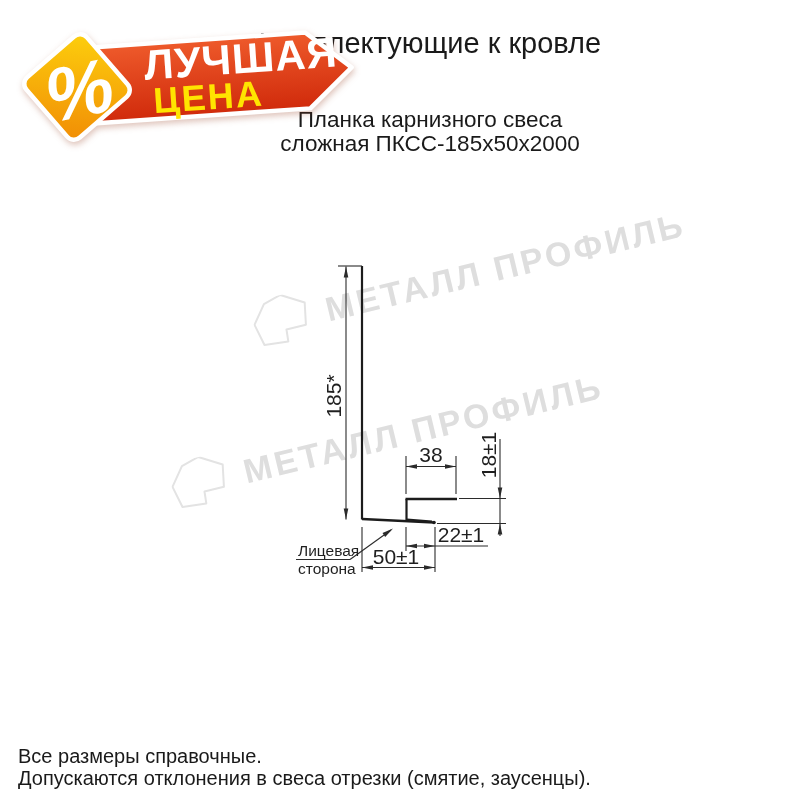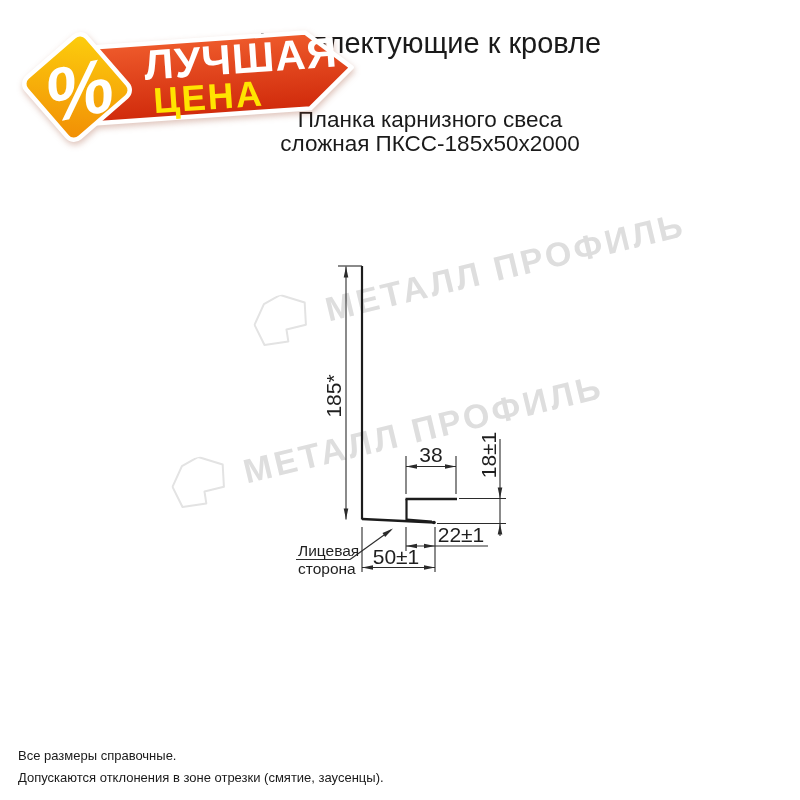--- a/index.html
+++ b/index.html
@@ -19,21 +19,21 @@
   
   .header{position:absolute;left:30px;top:0;width:800px;text-align:center;z-index:1;color:#1a1a1a;}
   .title{position:absolute;left:0;top:28px;width:100%;font-size:29px;line-height:30px;}
   .subtitle{position:absolute;left:0;top:108px;width:100%;font-size:22.5px;line-height:24px;}
   
   .badge-svg{position:absolute;left:0;top:0;z-index:5;filter:drop-shadow(1px 3px 3px rgba(150,60,30,.30));}
   
   .drawing-svg{position:absolute;left:0;top:0;z-index:2;}
   .drawing-svg text{font-family:"Liberation Sans",sans-serif;fill:#1f1f1f;}
   
-  .footer{position:absolute;left:18px;top:745px;font-size:13px;line-height:22px;color:#1a1a1a;z-index:1;}
+  .footer{position:absolute;left:18px;top:745px;font-size:20px;line-height:22px;color:#1a1a1a;z-index:1;}
 </style>
 </head>
 <body>
 
 <div class="page">
 
   <div class="watermark wm1">
     <svg width="58" height="50" viewBox="0 0 58 50">
       <path d="M1,23 L15,5 L33,0 L55,13 L51,35 L31,35 L30,47 L6,45 Z" fill="none" stroke="#e3e3e3" stroke-width="2" stroke-linejoin="round"></path>
     </svg>
@@ -131,16 +131,16 @@
     <text x="496" y="455" transform="rotate(-90 496 455)" text-anchor="middle" font-size="21">18±1</text>
     <text x="461" y="542" text-anchor="middle" font-size="21">22±1</text>
     <text x="396" y="564" text-anchor="middle" font-size="21">50±1</text>
 
     <text x="298" y="556" font-size="15.5">Лицевая</text>
     <text x="298" y="574" font-size="15.5">сторона</text>
   </svg>
 
   <div class="footer">
     <div>Все размеры справочные.</div>
-    <div>Допускаются отклонения в зоне отрезки (смятие, заусенцы).</div>
+    <div>Допускаются отклонения в свеса отрезки (смятие, заусенцы).</div>
   </div>
 
 </div>
 
 </body></html>

